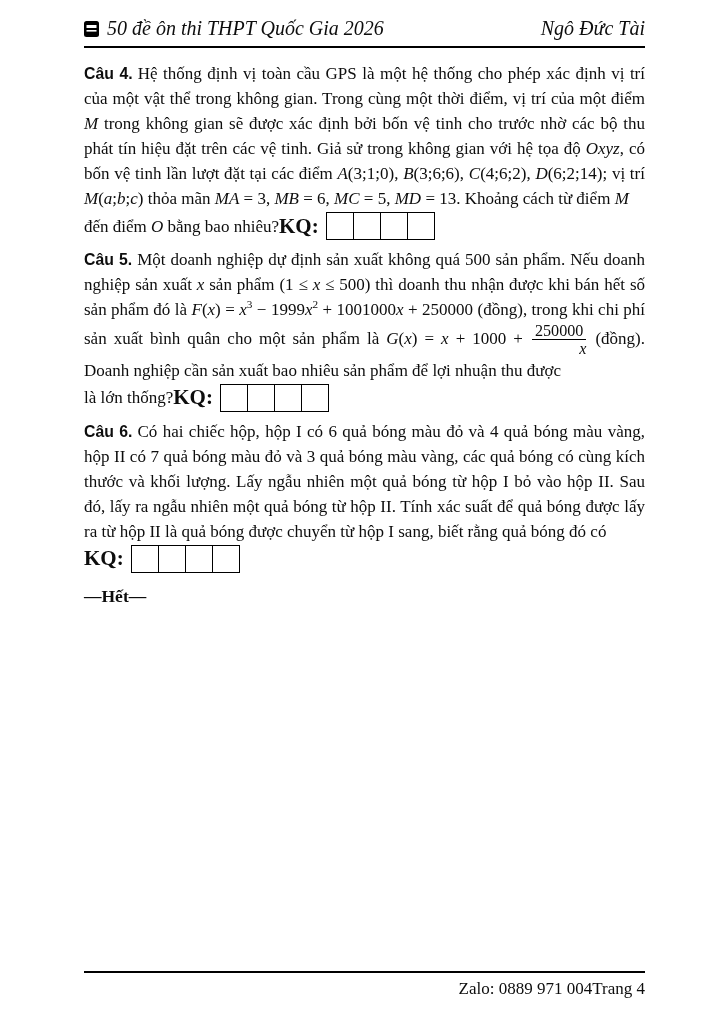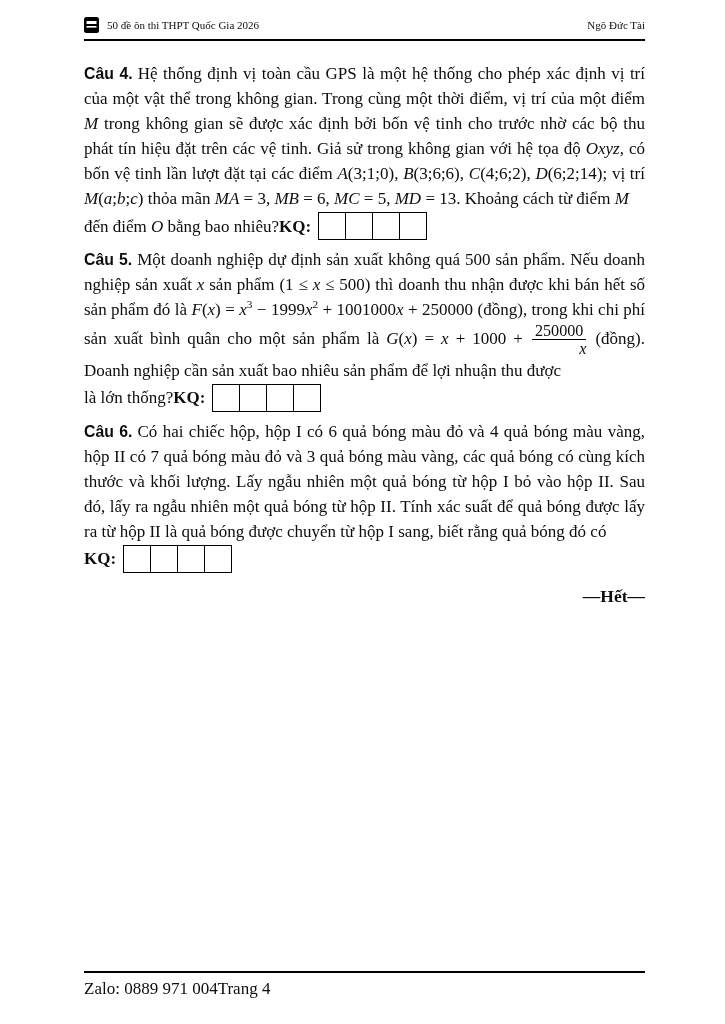--- a/index.html
+++ b/index.html
@@ -17,21 +17,22 @@
   .header {
     position: absolute;
     left: 84px; right: 80px; top: 17px;
     display: flex; justify-content: space-between; align-items: center;
     border-bottom: 2px solid #000;
     padding-bottom: 6px;
   }
   .header-left { display: flex; align-items: center; gap: 8px; }
   .book-icon { width: 15px; height: 16px; display: inline-block; }
   .header-title, .header-author {
-    font-size: 11px;
+    font-style: italic;
+    font-size: 20px;
     white-space: nowrap;
   }
   
   .content { position: absolute; left: 84px; right: 80px; top: 61px; }
   .question { margin-bottom: 7px; font-size: 17px; line-height: 25px; }
   .q-body { text-align: justify; }
   .q-label {
     font-family: "Liberation Sans", sans-serif;
     font-weight: bold;
     font-size: 15.8px;
@@ -47,37 +48,37 @@
     font-size: 0.95em;
     padding: 0 2px;
   }
   .frac .num { display: block; border-bottom: 1.3px solid #000; padding: 0 3px; }
   .frac .den { display: block; font-style: italic; }
   .q-last {
     display: flex; align-items: center;
     margin-top: 1px;
   }
   .kq-group { display: flex; align-items: center; gap: 7px; flex: 0 0 auto; }
-  .kq-label { font-weight: bold; font-size: 17px; }
+  .kq-label { font-weight: bold; font-size: 21px; }
   .kq-box { display: flex; border: 1.6px solid #000; height: 26px; background: #fff; }
   .kq-cell { width: 26px; border-right: 1.6px solid #000; }
   .kq-cell:last-child { border-right: none; }
   .end-mark {
-    text-align: right;
+    text-align: left;
     font-weight: bold;
     font-size: 17.5px;
     margin-top: 13px;
   }
   
   .footer {
     position: absolute;
     left: 84px; right: 80px; bottom: 25px;
     border-top: 2px solid #000;
     padding-top: 6px;
-    display: flex; justify-content: flex-start;
+    display: flex; justify-content: flex-end;
     font-size: 17px;
   }
 </style>
 </head>
 <body>
 
 <div class="page">
 
   <div class="header">
     <div class="header-left">

